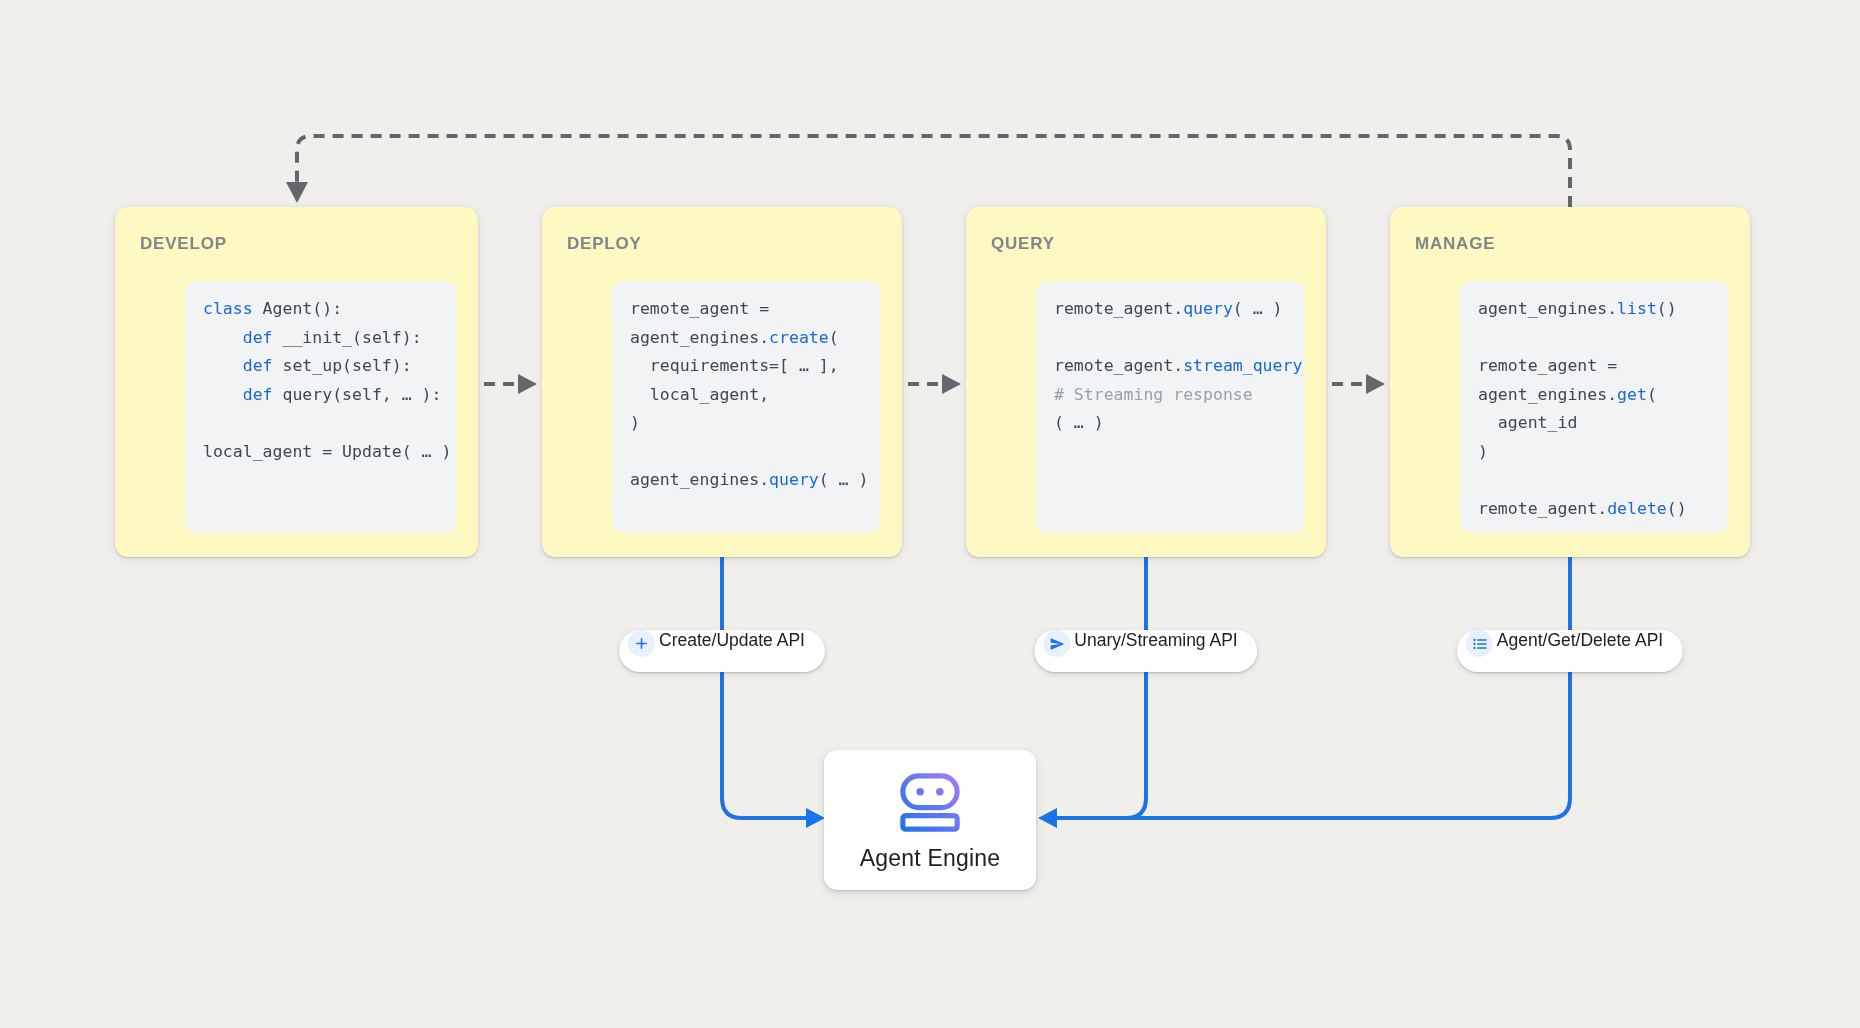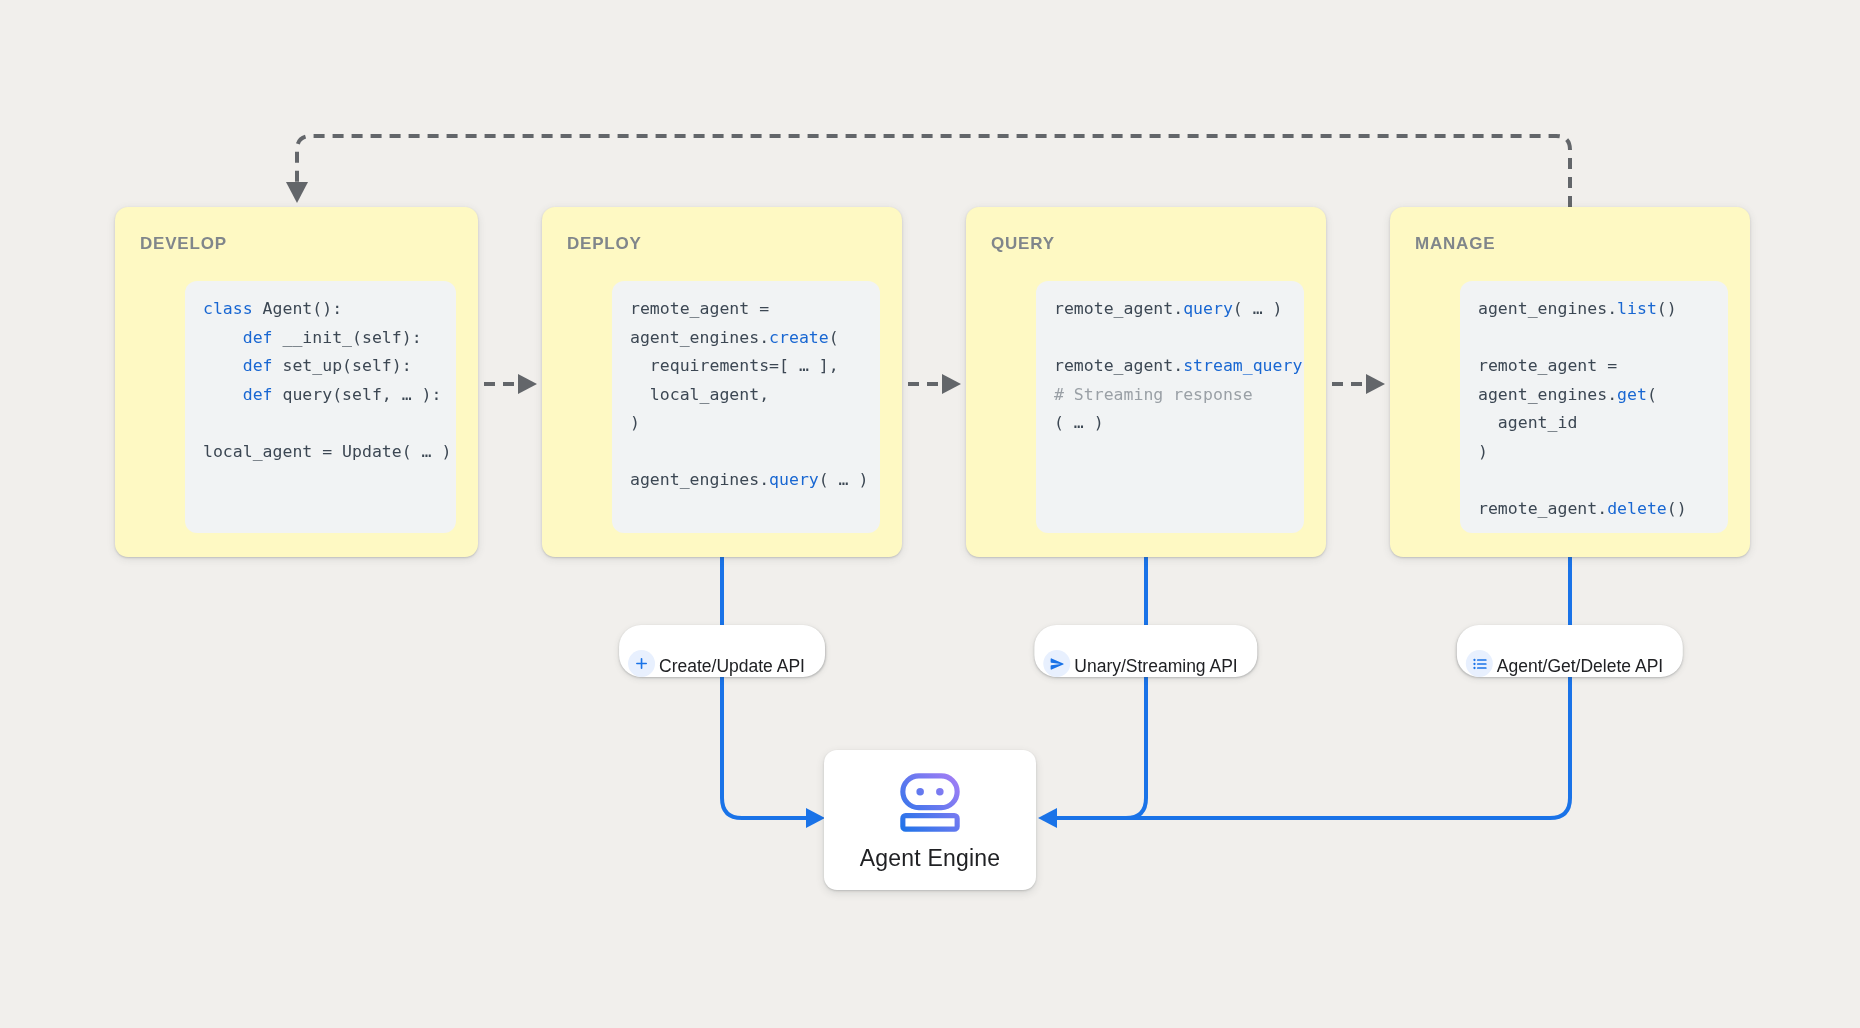--- a/index.html
+++ b/index.html
@@ -67,23 +67,23 @@
   }
   .tok-tx { color: var(--code-text,#3c4753); }
   .tok-kw { color: var(--code-keyword,#1967d2); }
   .tok-cm { color: var(--code-comment,#9aa0a6); }
 
   .api-pill {
     position: absolute;
     top: 651px;
     transform: translate(-50%, -50%);
     display: flex;
-    align-items: flex-end;
+    align-items: flex-start;
     gap: 4px;
-    height: 52px;
+    height: 42px;
     padding: 0 20px 0 9px;
     background: #ffffff;
     border-radius: 22px;
     box-shadow: 0 1px 2px rgba(60,64,67,0.25), 0 2px 6px rgba(60,64,67,0.12);
     z-index: 3;
     white-space: nowrap;
   }
   .pill-create { left: 722px; }
   .pill-unary  { left: 1146px; }
   .pill-list   { left: 1570px; }

